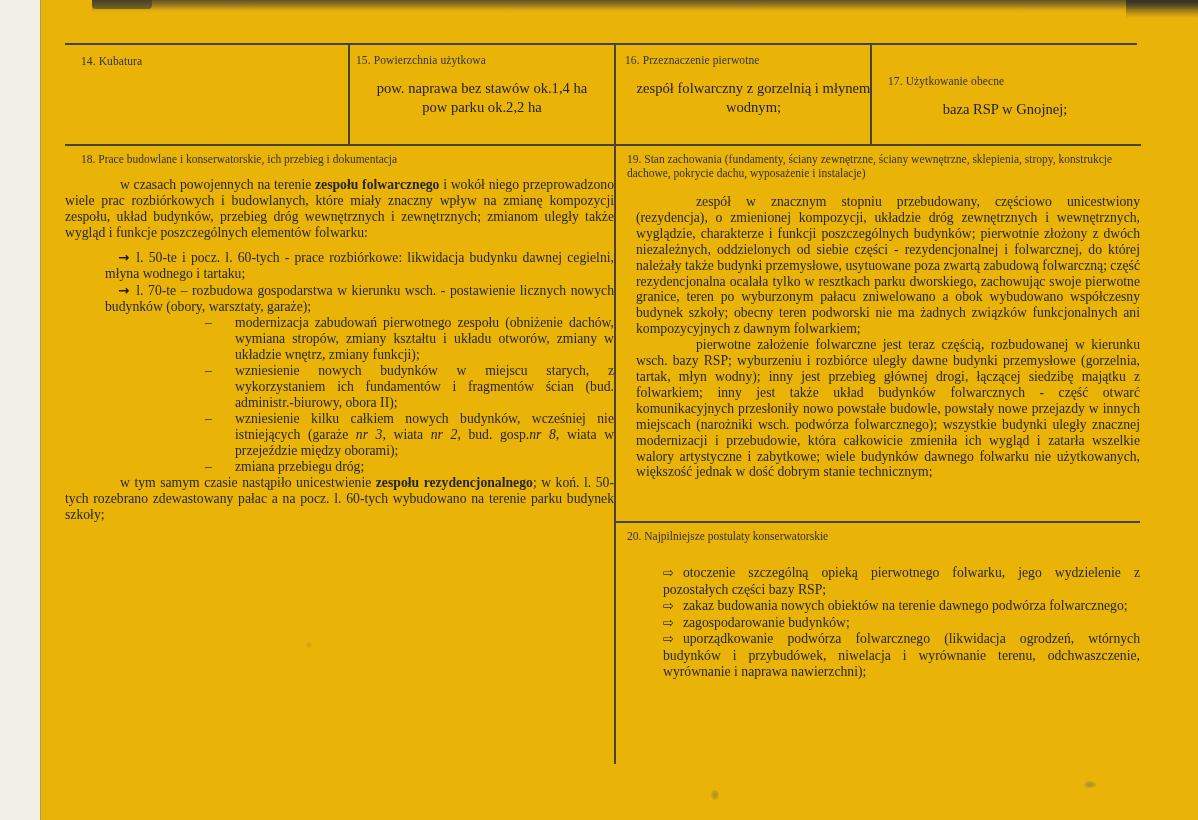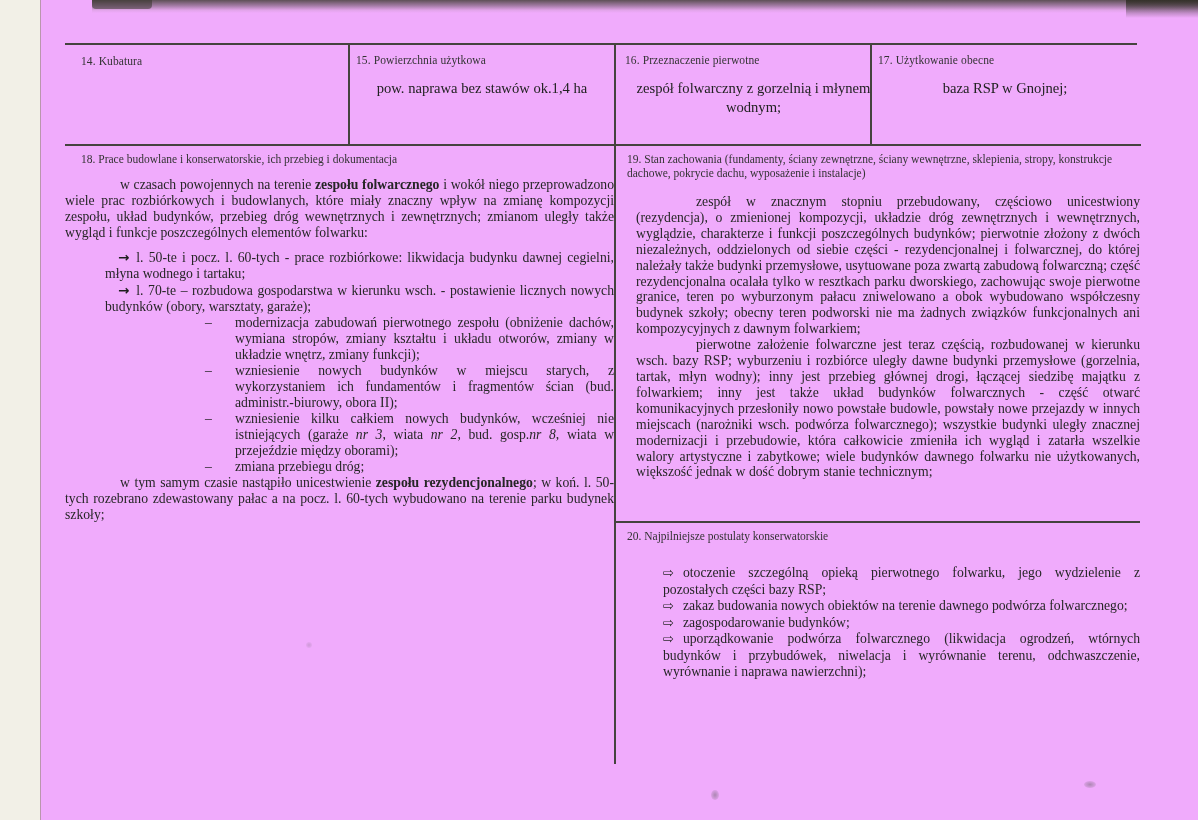--- a/index.html
+++ b/index.html
@@ -1,18 +1,18 @@
 <!DOCTYPE html>
 <html><head>
 <meta charset="utf-8">
 <style>
   html,body{margin:0;padding:0;background:#e9e7df;}
   .page{
     position:relative;width:1198px;height:820px;overflow:hidden;
-    background:#f0abfc;
+    background:#eab308;
     font-family:"Liberation Serif","DejaVu Serif",serif;
     color:#262626;
   }
   
   .left-strip{position:absolute;left:0;top:0;width:40px;height:820px;background:#f2f0e7;}
   .page-edge{position:absolute;left:40px;top:0;width:1px;height:820px;background:rgba(140,133,108,.55);}
   .artifact-top{position:absolute;left:92px;top:0;width:1106px;height:13px;
     background:linear-gradient(to bottom, rgba(62,60,50,.82), rgba(62,60,50,.42) 45%, rgba(120,115,95,.12) 78%, rgba(0,0,0,0));}
   .artifact-top-right{position:absolute;right:0;top:0;width:72px;height:18px;
     background:linear-gradient(to bottom, rgba(48,46,38,.9), rgba(48,46,38,0));}
@@ -32,21 +32,21 @@
   
   .cell{position:absolute;top:45px;}
   .cell-label{font-size:11.5px;color:#333;letter-spacing:.1px;}
   .cell14{left:65px;width:283px;}
   .cell14 .cell-label{padding:10px 0 0 16px;}
   .cell15{left:350px;width:264px;}
   .cell15 .cell-label{padding:9px 0 0 6px;}
   .cell16{left:617px;width:273px;}
   .cell16 .cell-label{padding:9px 0 0 8px;}
   .cell17{left:872px;width:266px;}
-  .cell17 .cell-label{padding:9px 0 0 6px;}
+  .cell17 .cell-label{padding:9px 0 0 16px;margin-top:21px;}
   .cell-value{margin-top:13px;text-align:center;font-size:14.6px;line-height:19px;color:#222;}
   
   .sec{position:absolute;font-size:13.7px;line-height:16px;}
   .sec-label{font-size:11.5px;line-height:14px;color:#333;}
   .sec18{left:65px;top:152px;width:549px;}
   .sec18 .sec-label{padding-left:16px;}
   .sec19{left:617px;top:152px;width:523px;line-height:15.9px;}
   .sec19 .sec-label{padding:0 4px 0 10px;}
   .sec20{left:617px;top:529px;width:523px;line-height:16.5px;}
   .sec20 .sec-label{padding-left:10px;}
@@ -87,20 +87,21 @@
   <div class="line v-center"></div>
   <div class="line v-b"></div>
 
   <div class="cell cell14">
     <div class="cell-label">14. Kubatura</div>
   </div>
   <div class="cell cell15">
     <div class="cell-label">15. Powierzchnia użytkowa</div>
     <div class="cell-value">
       <div>pow. naprawa bez stawów ok.1,4 ha</div>
+      <div>pow parku ok.2,2 ha</div>
     </div>
   </div>
   <div class="cell cell16">
     <div class="cell-label">16. Przeznaczenie pierwotne</div>
     <div class="cell-value">
       <div>zespół folwarczny z gorzelnią i młynem</div>
       <div>wodnym;</div>
     </div>
   </div>
   <div class="cell cell17">

